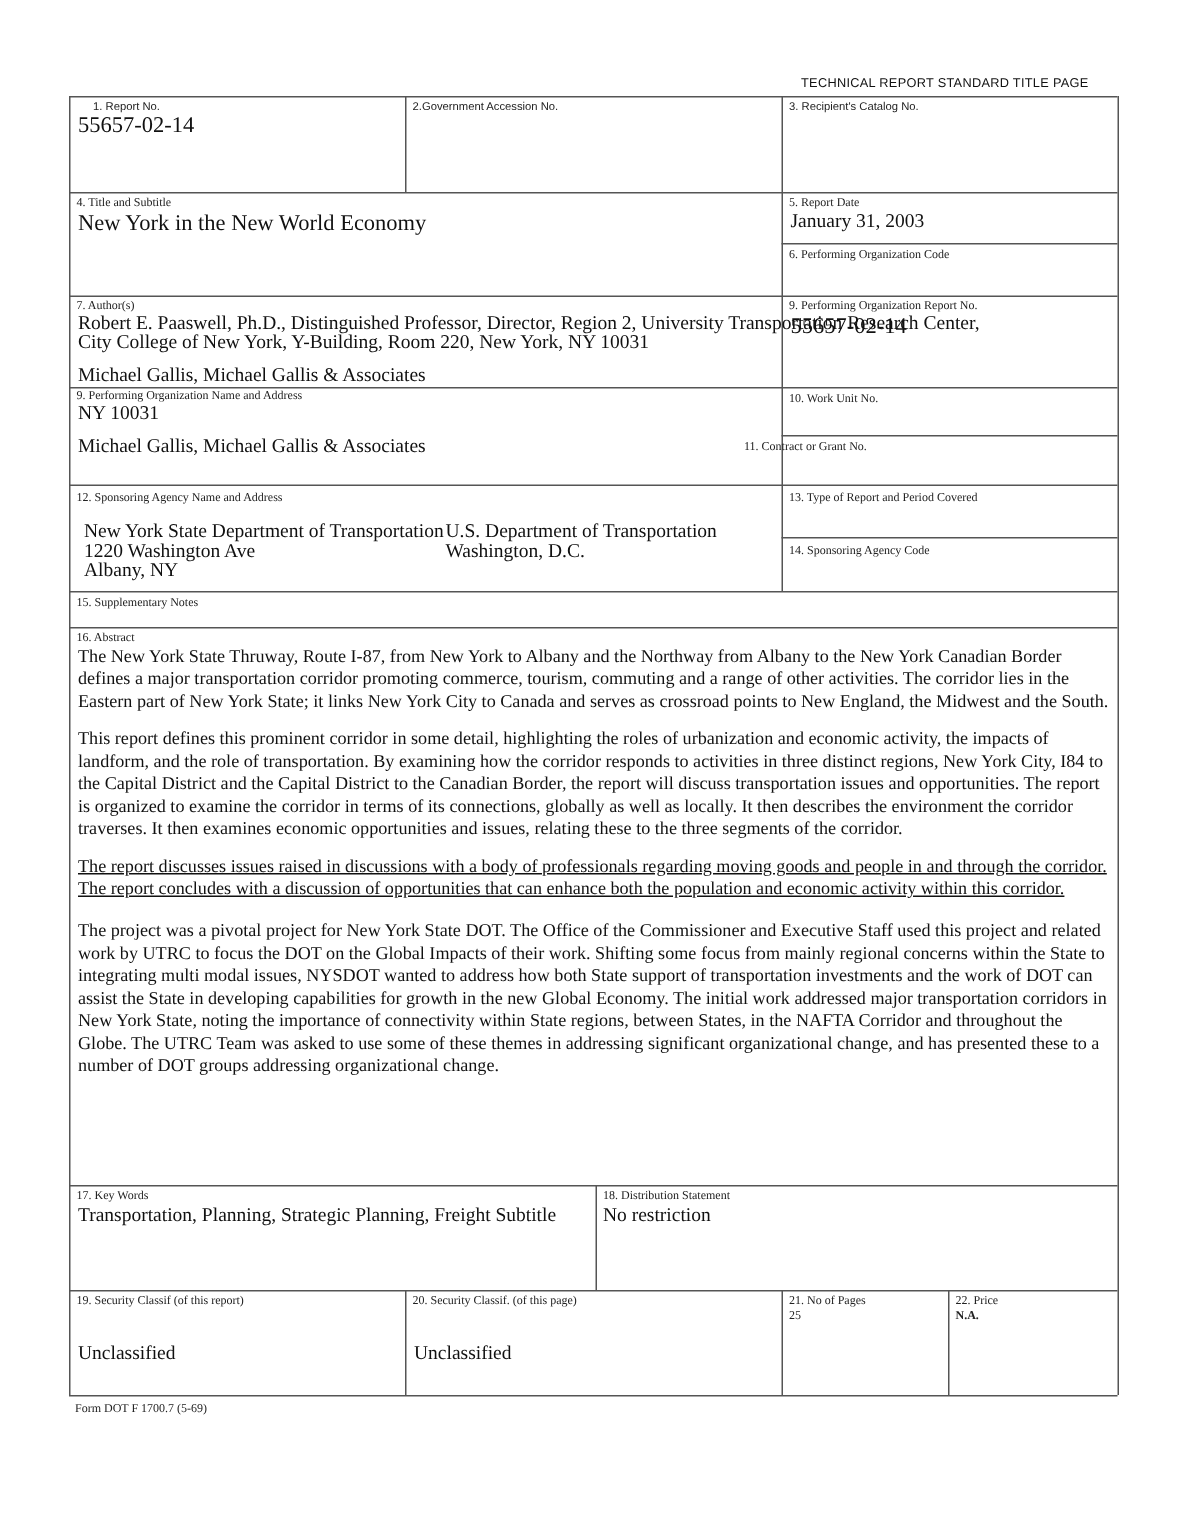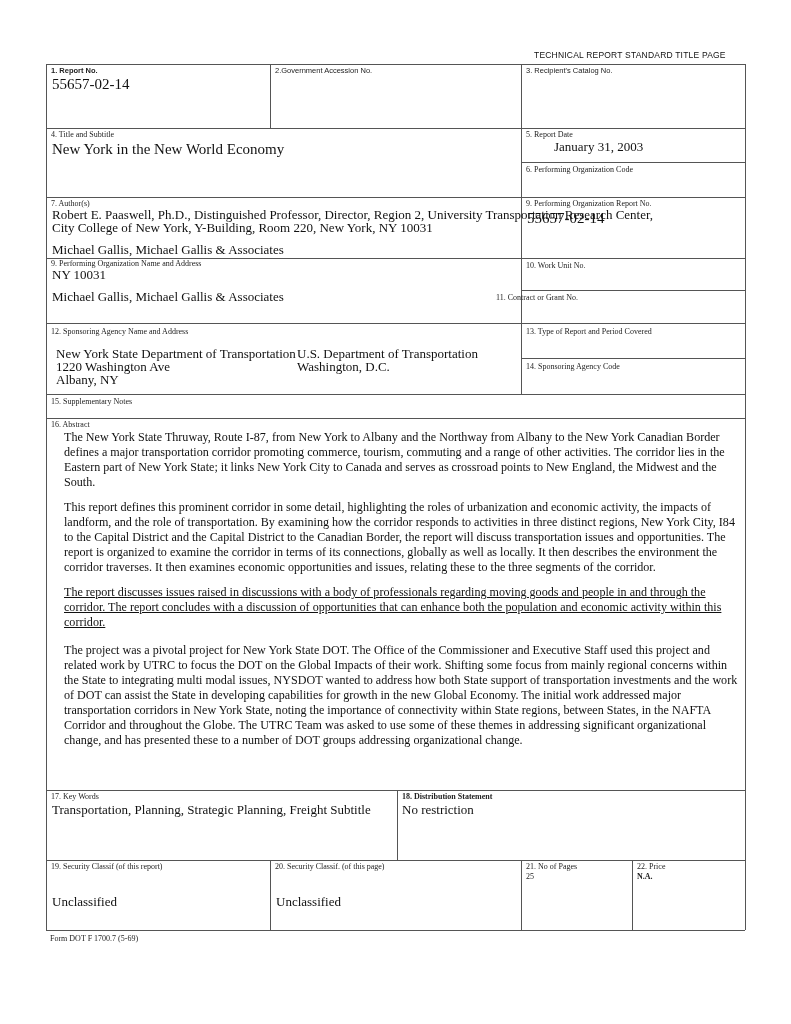--- a/index.html
+++ b/index.html
@@ -5,21 +5,21 @@
     html, body { margin: 0; padding: 0; background: #ffffff; }
     body { width: 791px; height: 1024px; position: relative; overflow: hidden; font-family: "Liberation Serif", serif; color: #111; }
     .abs { position: absolute; }
     .hl { position: absolute; height: 0; border-top: 1.3px solid #555; }
     .vl { position: absolute; width: 0; border-left: 1.3px solid #555; }
     .lbl { position: absolute; font-size: 8px; color: #222; white-space: nowrap; }
     .lbl-sans { font-family: "Liberation Sans", sans-serif; font-size: 7.5px; }
     .big { position: absolute; font-size: 15px; white-space: nowrap; }
     .mid { position: absolute; font-size: 13px; white-space: nowrap; }
     .small { position: absolute; font-size: 13px; line-height: 13px; }
-    .abstract-p { font-size: 12.1px; line-height: 15px; margin: 0 0 10px 12px; text-align: left; }
+    .abstract-p { font-size: 12.1px; line-height: 15px; margin: 0 0 10px 0; text-align: left; }
     #header-title { font-family: "Liberation Sans", sans-serif; font-size: 8.5px; letter-spacing: 0.2px; }
   </style>
 </head>
 <body>
 
 <div class="abs" id="header-title" style="left:534px; top:50px;">TECHNICAL REPORT STANDARD TITLE PAGE</div>
 
 <div>
 
   <div class="hl" style="left:46px; top:64px; width:699px;"></div>
@@ -40,29 +40,29 @@
   <div class="hl" style="left:46px; top:860px; width:699px;"></div>
 
   <div class="vl" style="left:270px; top:64px; height:64px;"></div>
   <div class="vl" style="left:521px; top:64px; height:330px;"></div>
   <div class="vl" style="left:397px; top:790px; height:70px;"></div>
   <div class="vl" style="left:270px; top:860px; height:70px;"></div>
   <div class="vl" style="left:521px; top:860px; height:70px;"></div>
   <div class="vl" style="left:632px; top:860px; height:70px;"></div>
 </div>
 
-<div class="lbl lbl-sans" style="left:51px; top:66px;font-weight:bold;">1. Report No.</div>
+<div class="lbl lbl-sans" style="left:62px; top:66px;">1. Report No.</div>
 <div class="big" style="left:52px; top:76px;">55657-02-14</div>
 <div class="lbl lbl-sans" style="left:275px; top:66px;text-align:right;">2.Government Accession No.</div>
 <div class="lbl lbl-sans" style="left:526px; top:66px;">3. Recipient's Catalog No.</div>
 
 <div class="lbl" style="left:51px; top:130px;">4.  Title and Subtitle</div>
 <div class="big" style="left:52px; top:141px;">New York in the New World Economy</div>
 <div class="lbl" style="left:526px; top:130px;">5.  Report Date</div>
-<div class="mid" style="left:554px; top:139px;">January 31, 2003</div>
+<div class="mid" style="left:527px; top:139px;">January 31, 2003</div>
 <div class="lbl" style="left:526px; top:165px;">6. Performing Organization Code</div>
 
 <div class="lbl" style="left:51px; top:199px;">7.  Author(s)</div>
 <div class="small" style="left:52px; top:208px; width:465px; white-space:nowrap;">
   <div>Robert E. Paaswell, Ph.D., Distinguished Professor, Director, Region 2,  University Transportation Research Center,</div>
   <div>City College of New York, Y-Building, Room 220, New York, NY 10031</div>
   <div style="height:9px;"></div>
   <div>Michael Gallis, Michael Gallis &amp; Associates</div>
 </div>
 <div class="lbl" style="left:526px; top:199px;">9. Performing Organization Report No.</div>
@@ -95,21 +95,21 @@
 <div class="lbl" style="left:51px; top:420px;">16.  Abstract</div>
 <div class="abs" style="left:52px; top:430px; width:690px;">
   <p class="abstract-p">The New York State Thruway, Route I-87, from New York to Albany and the Northway from Albany to the New York Canadian Border defines a major transportation corridor promoting commerce, tourism, commuting and a range of other activities. The corridor lies in the Eastern part of New York State; it links New York City to Canada and serves as crossroad points to New England, the Midwest and the South.</p>
   <p class="abstract-p">This report defines this prominent corridor in some detail, highlighting the roles of urbanization and economic activity, the impacts of landform, and the role of transportation. By examining how the corridor responds to activities in three distinct regions, New York City, I84 to the Capital District and the Capital District to the Canadian Border, the report will discuss transportation issues and opportunities. The report is organized to examine the corridor in terms of its connections, globally as well as locally. It then describes the environment the corridor traverses. It then  examines economic opportunities and issues, relating these to the three segments of the corridor.</p>
   <p class="abstract-p" style="margin-bottom:13px;text-decoration:underline;">The report discusses issues raised in discussions with a body of professionals regarding moving goods and people in and through the corridor. The report concludes with a discussion of opportunities that can enhance both the population and economic activity within this corridor.</p>
   <p class="abstract-p">The project was a pivotal project for New York State DOT. The Office of the Commissioner and Executive Staff used this project and related work by UTRC to focus the DOT on the Global Impacts of their work. Shifting some focus from mainly regional concerns within the State to integrating multi modal issues, NYSDOT wanted to address how both State support of transportation investments and the work of DOT can assist the State in developing capabilities for growth in the new Global Economy. The initial work addressed major transportation corridors in New York State, noting the importance of connectivity within State regions, between States, in the NAFTA Corridor and throughout the Globe. The UTRC Team was asked to use some of these themes in addressing significant organizational change, and has presented these to a number of DOT groups addressing organizational change.</p>
 </div>
 
 <div class="lbl" style="left:51px; top:792px;">17. Key Words</div>
 <div class="mid" style="left:52px; top:802px;">Transportation, Planning, Strategic Planning, Freight Subtitle</div>
-<div class="lbl" style="left:402px; top:792px;font-weight:bold;">18. Distribution Statement</div>
+<div class="lbl" style="left:402px; top:792px;">18. Distribution Statement</div>
 <div class="mid" style="left:402px; top:802px;">No restriction</div>
 
 <div class="lbl" style="left:51px; top:862px;">19. Security Classif (of this report)</div>
 <div class="mid" style="left:52px; top:894px;">Unclassified</div>
 <div class="lbl" style="left:275px; top:862px;">20. Security Classif. (of this page)</div>
 <div class="mid" style="left:276px; top:894px;">Unclassified</div>
 <div class="lbl" style="left:526px; top:862px;">21. No of Pages</div>
 <div class="lbl" style="left:526px; top:872px;">25</div>
 <div class="lbl" style="left:637px; top:862px;">22. Price</div>
 <div class="lbl" style="left:637px; top:872px;font-weight:bold;">N.A.</div>

